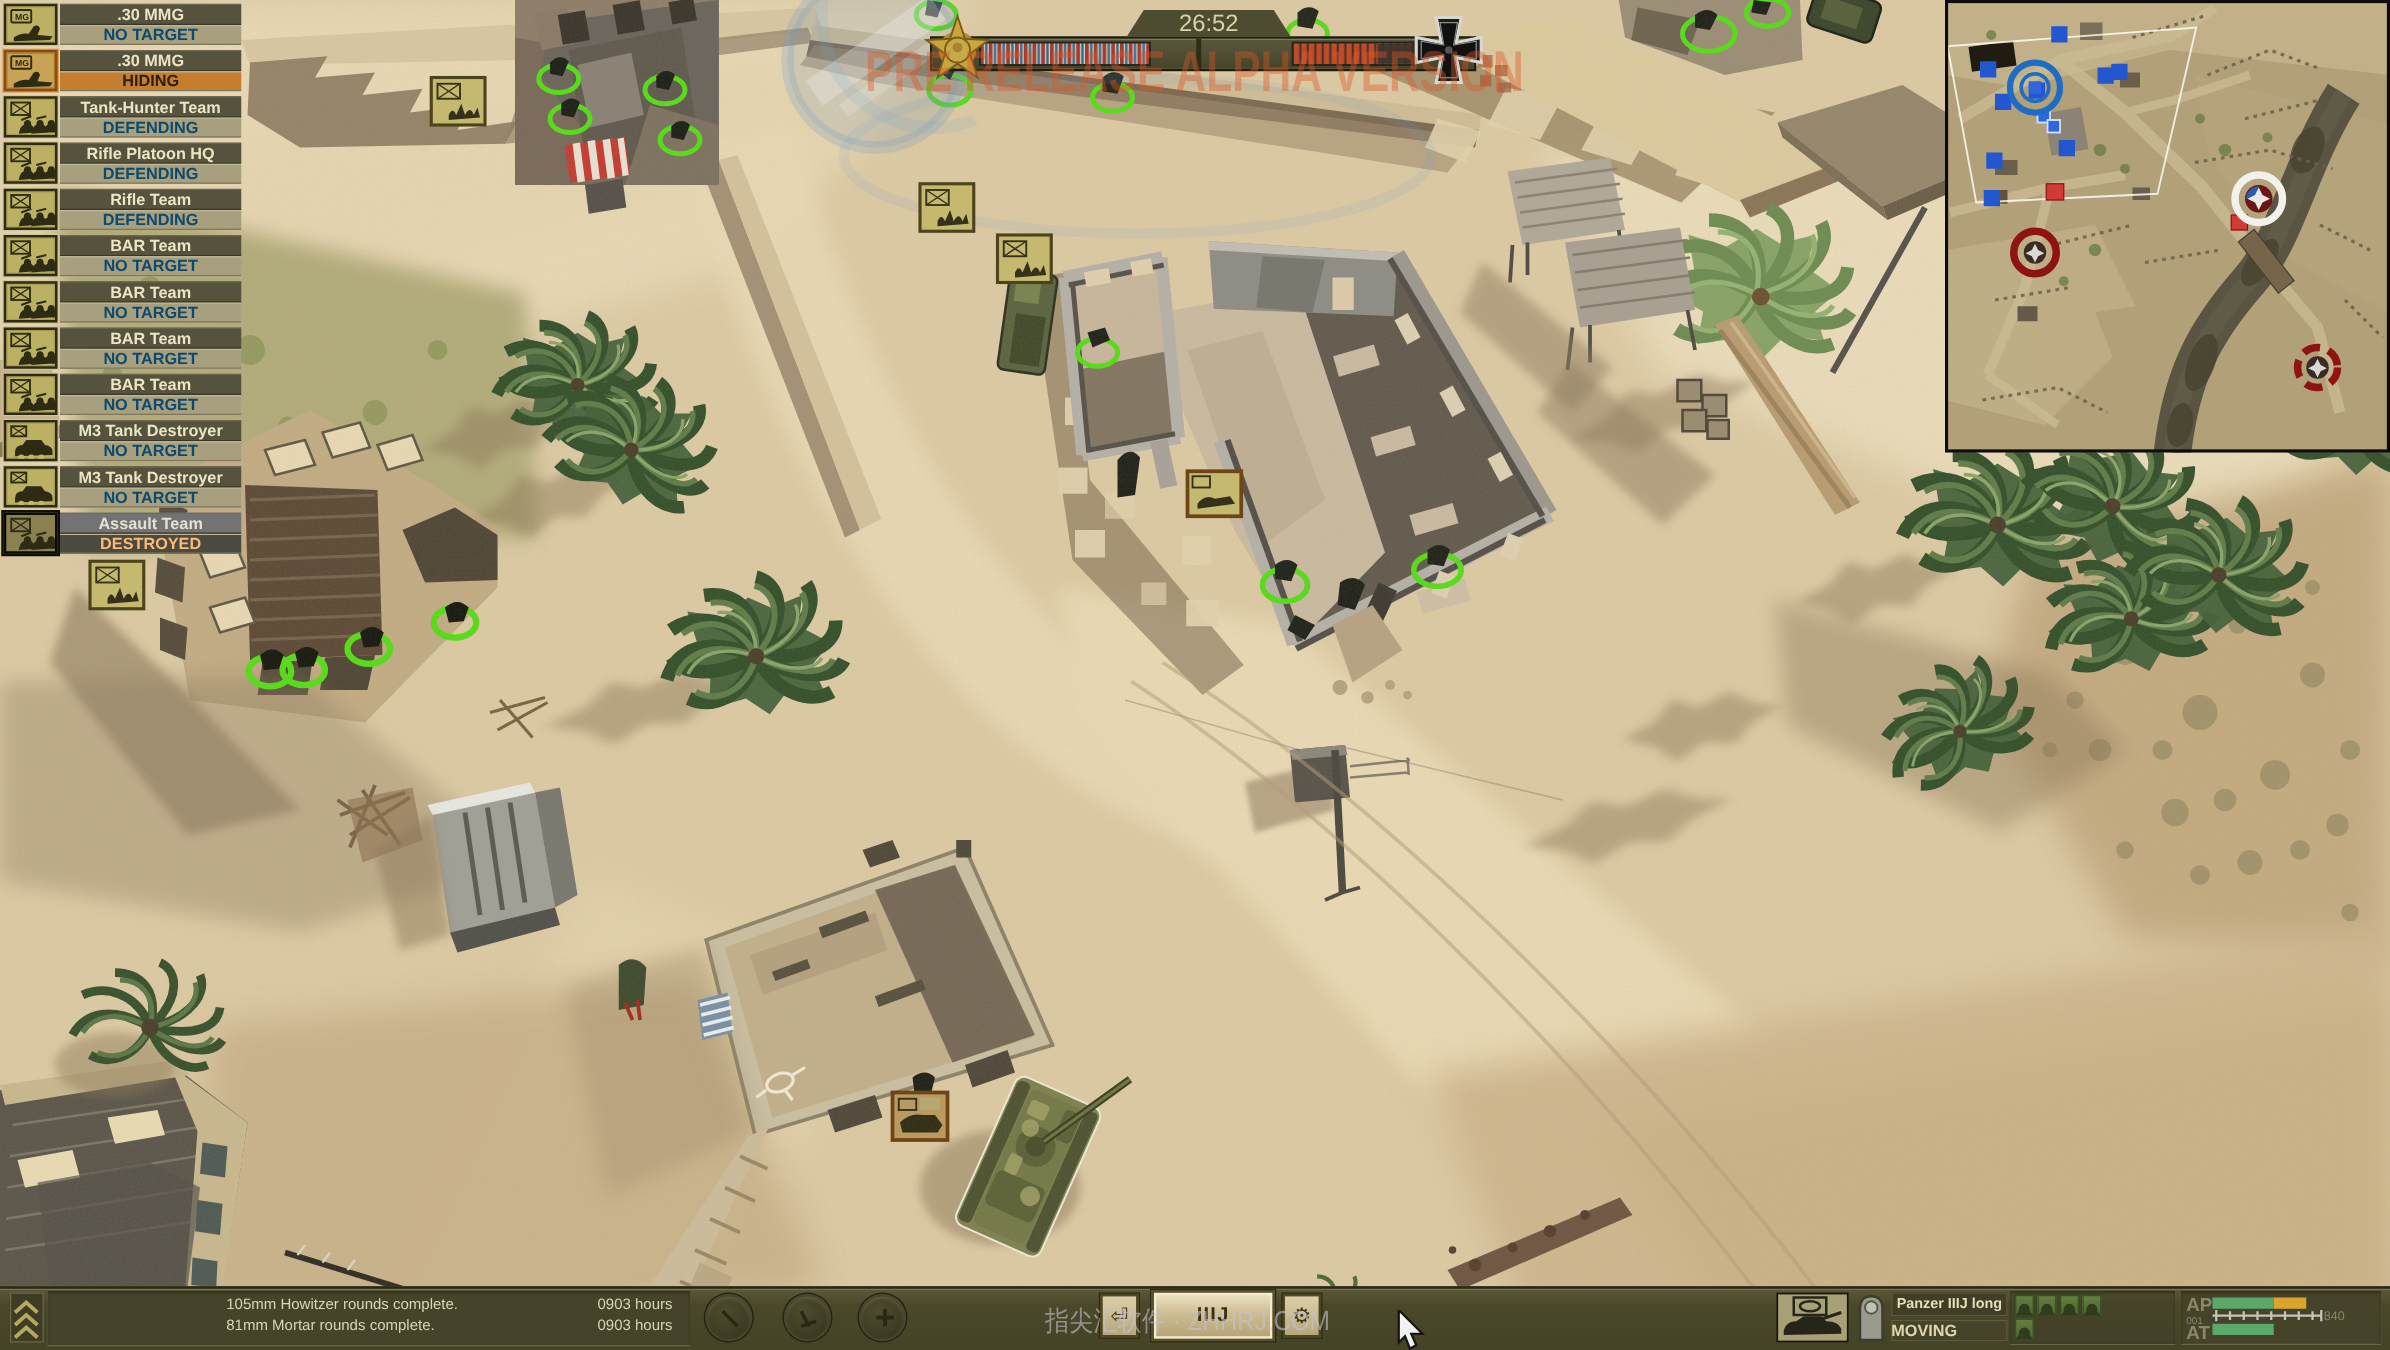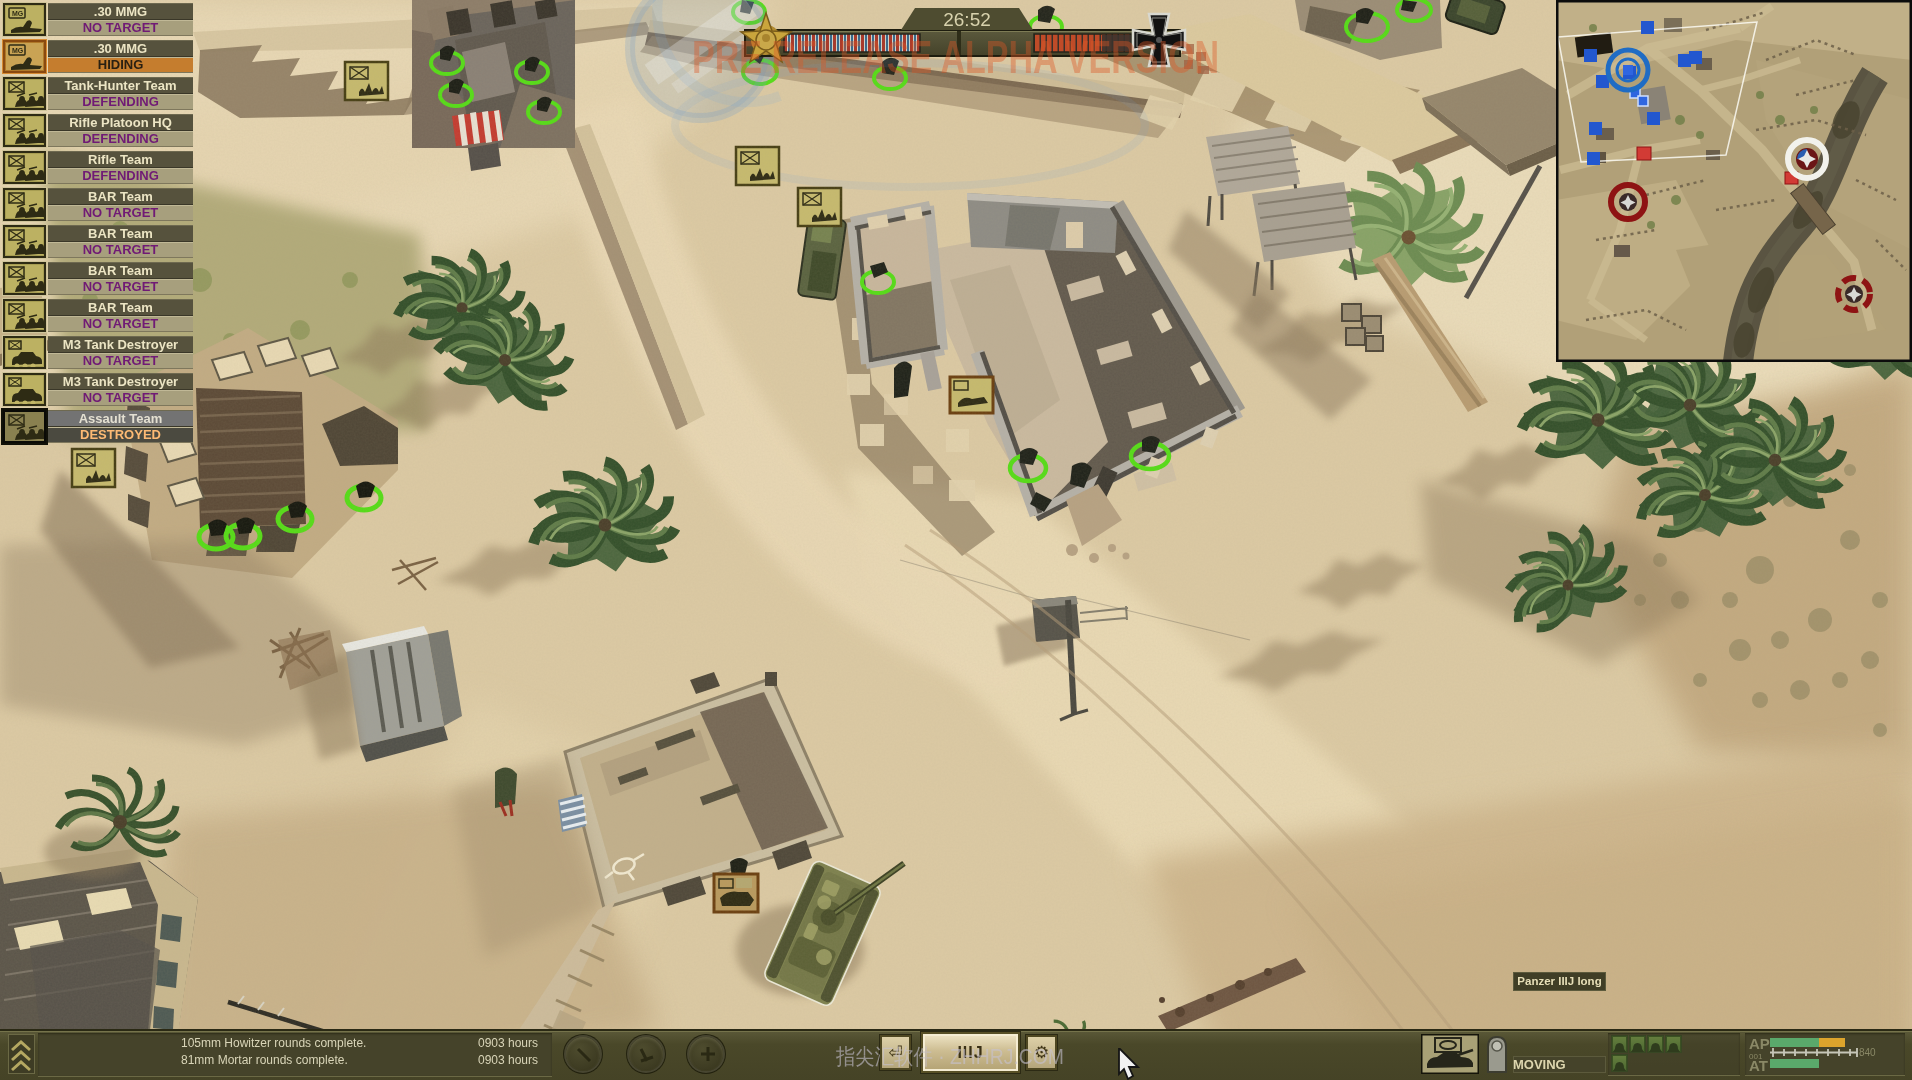--- a/index.html
+++ b/index.html
@@ -3,36 +3,36 @@
 <meta charset="utf-8">
 <style>
 html,body{margin:0;padding:0;background:#000;}
 #root{position:relative;width:1912px;height:1080px;overflow:hidden;font-family:"Liberation Sans",sans-serif;background:#d9c7a0;}
 #world{position:absolute;left:0;top:0;}
 
 #lp{position:absolute;left:0;top:0;width:196px;}
 .ent{position:absolute;left:0;width:196px;height:37px;}
 .ico{position:absolute;left:3px;top:0;width:43px;height:33px;box-sizing:border-box;background:#bcb162;border:2px solid #2e2b14;box-shadow:0 0 0 1px #cfc49a, inset 0 0 0 1px #a79d52;}
 .nm{position:absolute;left:48px;top:0;width:145px;height:17px;background:#56523d;color:#ece5c4;font-size:13px;font-weight:bold;text-align:center;line-height:17px;box-shadow:inset 0 1px 0 #6e6950, inset 0 -1px 0 #3a3728;}
-.st{position:absolute;left:48px;top:17px;width:145px;height:16px;background:#a79f7d;color:#701a75;font-size:13px;font-weight:bold;text-align:center;line-height:16px;box-shadow:inset 0 1px 0 #c0b896, inset 0 -1px 0 #7e775c;}
+.st{position:absolute;left:48px;top:17px;width:145px;height:16px;background:#a79f7d;color:#0c4a6e;font-size:13px;font-weight:bold;text-align:center;line-height:16px;box-shadow:inset 0 1px 0 #c0b896, inset 0 -1px 0 #7e775c;}
 
 #tbar{position:absolute;left:744px;top:29px;width:437px;height:28px;background:linear-gradient(#5a583c,#45432a);border:2px solid #1d1c0e;box-sizing:border-box;box-shadow:inset 0 1px 0 #7d7b55;}
 #ttrap{position:absolute;left:901px;top:8px;width:132px;height:22px;background:#4e4c30;clip-path:polygon(14px 0,118px 0,132px 22px,0 22px);border-top:0;}
 #ttime{position:absolute;left:901px;top:9px;width:132px;text-align:center;font-size:19px;font-weight:normal;color:#d8d2ad;font-family:"Liberation Sans",sans-serif;}
 
 #bbar{position:absolute;left:0;top:1029px;width:1912px;height:51px;background:linear-gradient(#5d5b3a,#4a4829 30%,#454326);box-shadow:inset 0 2px 0 #2a2914, inset 0 3px 0 #75734b;}
 .bpanel{position:absolute;background:#45432a;box-shadow:inset 0 1px 2px #2e2d18, 0 1px 0 #6b6945;}
 #msgs{left:38px;top:4px;width:514px;height:43px;color:#d9d5b8;font-size:12px;}
 .mline{position:absolute;left:0;width:100%;}
 .mtxt{position:absolute;left:143px;}
 .mtime{position:absolute;right:14px;}
 #truce{position:absolute;left:921px;top:1032px;width:99px;height:41px;background:linear-gradient(#efe5c6,#cdbd92 45%,#b3a273);border:2px solid #585026;box-sizing:border-box;box-shadow:0 0 0 1px #2c2a14, inset 0 0 0 2px #f4ecd2;color:#3a3016;font-weight:bold;font-size:16px;text-align:center;line-height:37px;letter-spacing:1px;}
 .sqbtn{position:absolute;top:1035px;width:31px;height:35px;background:linear-gradient(#ddd0a8,#b5a67b);border:2px solid #4e4722;box-sizing:border-box;box-shadow:0 0 0 1px #2c2a14;color:#403618;font-size:17px;text-align:center;line-height:31px;}
 .dial{position:absolute;top:1037px;width:34px;height:34px;border-radius:50%;background:radial-gradient(circle at 40% 35%,#4e4c2e,#35331c);box-shadow:0 0 0 2px #484631, 0 0 0 3px #23220f, inset 0 2px 3px #5c5a3e;}
-#uname{position:absolute;left:1513px;top:972px;width:93px;height:19px;background:#403e26;color:#e7dfb8;font-weight:bold;font-size:11.5px;text-align:center;line-height:19px;box-shadow:inset 0 0 0 1px #5c5a3c;}
+#uname{position:absolute;left:1513px;top:1034px;width:93px;height:19px;background:#403e26;color:#e7dfb8;font-weight:bold;font-size:11.5px;text-align:center;line-height:19px;box-shadow:inset 0 0 0 1px #5c5a3c;}
 #ustat{position:absolute;left:1513px;top:1056px;width:93px;height:17px;background:#45432a;color:#ddd6ae;font-weight:bold;font-size:13px;text-align:left;line-height:17px;box-shadow:inset 0 0 0 1px #5c5a3c;}
 .crew{position:absolute;width:15px;height:16px;background:linear-gradient(#8cc055,#57923a);box-shadow:inset 0 0 0 1px #36641f, 0 0 0 1px #314f20;}
 .wm1{position:absolute;z-index:60;left:692px;top:30px;font-size:46px;font-weight:bold;color:rgba(220,88,38,0.40);letter-spacing:0px;white-space:nowrap;transform:scaleX(0.74);transform-origin:0 0;}
 .wm2{position:absolute;z-index:60;left:836px;top:1042px;font-size:22px;color:rgba(198,194,208,0.6);white-space:nowrap;letter-spacing:0px;transform:scaleX(0.88);transform-origin:0 0;}
 </style>
 </head>
 <body>
 <div id="root">
 <svg id="world" width="1912" height="1080" viewBox="0 0 1912 1080">
 <defs>

